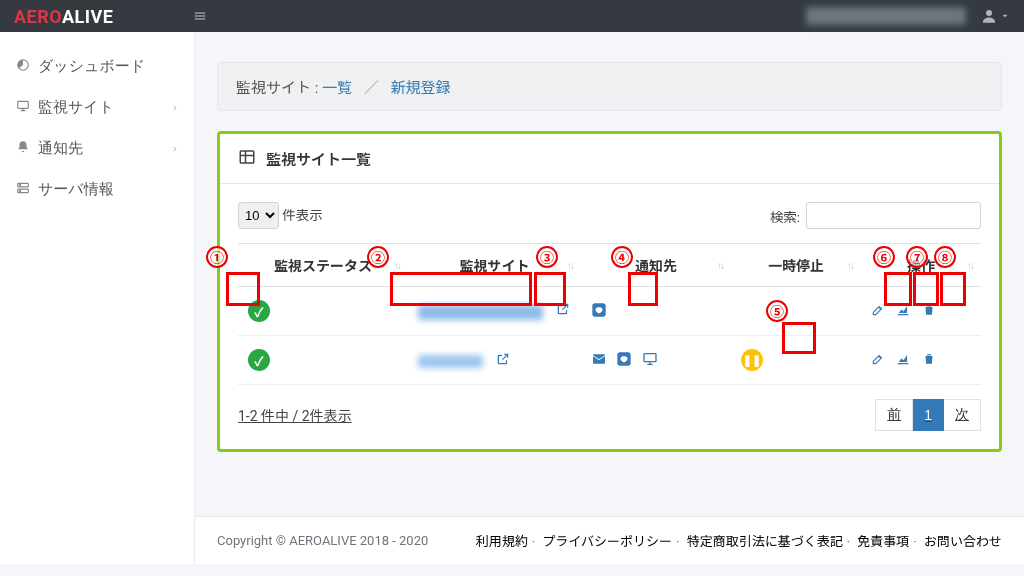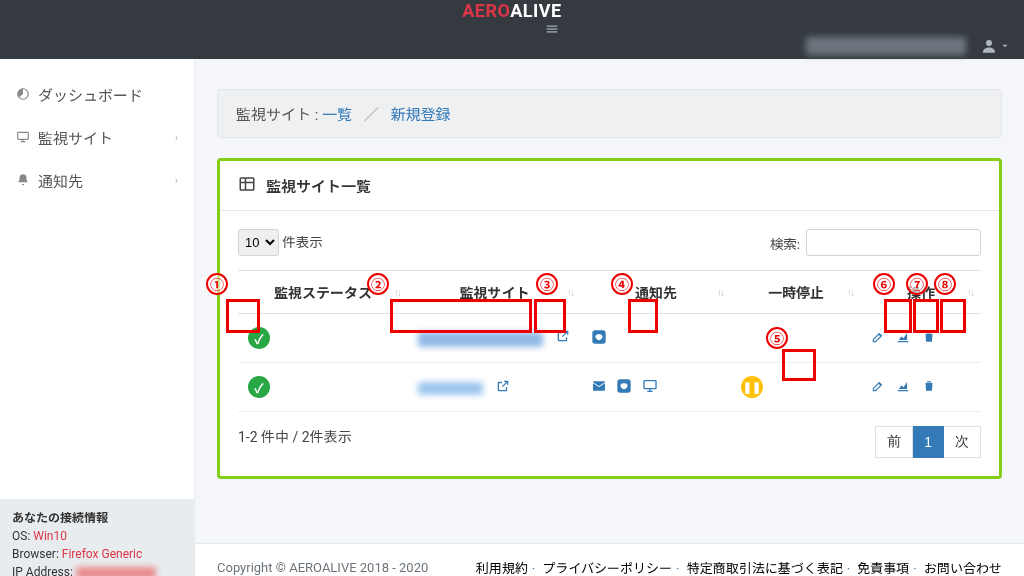--- a/index.html
+++ b/index.html
@@ -1,33 +1,33 @@
 <!DOCTYPE html>
 <html><head>
 <meta charset="utf-8">
 <style>
   * { box-sizing: border-box; margin: 0; padding: 0; }
   body { font-family: -apple-system, "Segoe UI", Roboto, "Helvetica Neue", Arial, "Noto Sans JP", sans-serif; font-size: 14px; color: #444; background: #f4f6f9; }
   
-  .navbar { height: 59px; background: #343a40; color: #fff; display: flex; align-items: center; padding: 0 14px; flex-direction: column; }
+  .navbar { height: 32px; background: #343a40; color: #fff; display: flex; align-items: center; padding: 0 14px; }
   .brand { font-weight: 700; font-size: 18px; letter-spacing: .5px; }
   .brand .a1 { color: #dc3545; }
   .brand .a2 { color: #fff; }
   .nav-toggle { margin-left: 80px; color: #adb5bd; cursor: pointer; }
   .nav-right { margin-left: auto; display: flex; align-items: center; gap: 14px; }
   .nav-blur { width: 160px; height: 18px; background: #6c757d; filter: blur(3px); border-radius: 2px; }
   .nav-user { color: #adb5bd; display: flex; align-items: center; gap: 2px; }
   
   .wrapper { display: flex; min-height: calc(100vh - 44px); }
   .sidebar { width: 195px; background: #fff; border-right: 1px solid #e9ecef; display: flex; flex-direction: column; }
   .content { flex: 1; display: flex; flex-direction: column; margin-top: 12px; }
   .content-inner { padding: 18px 22px; flex: 1; }
   
   .side-nav { list-style: none; padding-top: 14px; }
-  .side-nav li { display: flex; align-items: center; padding: 11px 16px; color: #555; cursor: pointer; }
+  .side-nav li { display: flex; align-items: center; padding: 11px 16px; color: #555; cursor: pointer; font-family: Liberation Mono, monospace; }
   .side-nav li .label { flex: 1; font-size: 15px; }
   .side-nav li .icon { width: 22px; color: #888; }
   .side-nav li .caret { color: #adb5bd; font-size: 11px; }
   
   .conn-info { margin-top: auto; background: #e9ecef; padding: 10px 12px; font-size: 12px; color: #333; line-height: 1.5; }
   .conn-info strong { font-weight: 700; }
   .conn-info .v-os, .conn-info .v-br { color: #dc3545; }
   .conn-info .ip-blur { display: inline-block; width: 80px; height: 12px; background: #e98b8b; filter: blur(3px); vertical-align: middle; border-radius: 2px; }
   
   .breadcrumb-bar { background: #eef0f2; border: 1px solid #e3e6ea; border-radius: 4px; padding: 13px 18px; font-size: 15px; color: #555; }
@@ -50,21 +50,21 @@
   table.dt tbody td { border-bottom: 1px solid #eceff1; padding: 13px 10px; vertical-align: middle; font-size: 14px; }
   
   .ok-badge { width: 22px; height: 22px; border-radius: 50%; background: #28a745; color: #fff; display: inline-flex; align-items: center; justify-content: center; font-size: 13px; font-weight: 700; }
   .pause-badge { width: 22px; height: 22px; border-radius: 50%; background: #ffc107; color: #fff; display: inline-flex; align-items: center; justify-content: center; font-size: 11px; font-weight: 700; }
   .link-blur-lg { display: inline-block; width: 125px; height: 15px; background: #8fb9e6; filter: blur(3px); border-radius: 2px; vertical-align: middle; }
   .link-blur-sm { display: inline-block; width: 65px; height: 13px; background: #9cc7ee; filter: blur(3px); border-radius: 2px; vertical-align: middle; }
   .ext { color: #337ab7; margin-left: 10px; display:inline-flex; }
   .notify-ico { color: #337ab7; margin-right: 6px; display:inline-flex; font-size:16px; }
   .act-ico { color: #337ab7; margin-right: 8px; display:inline-flex; cursor:pointer; }
   
-  .tbl-footer { display: flex; align-items: flex-start; margin-top: 14px; font-size: 14px; color: #444; }
+  .tbl-footer { display: flex; align-items: center; margin-top: 14px; font-size: 14px; color: #444; text-decoration: underline; }
   .tbl-footer .info { }
   .tbl-footer .pager { margin-left: auto; display: flex; }
   .tbl-footer .pager button { border: 1px solid #dee2e6; background: #fff; color: #333; padding: 6px 11px; font-size: 14px; cursor: pointer; }
   .tbl-footer .pager button.active { background: #337ab7; color: #fff; border-color: #337ab7; }
   .tbl-footer .pager button + button { border-left: none; }
   
   .footer { background: #fff; border-top: 1px solid #e5e8eb; padding: 14px 22px; font-size: 13px; color: #6c757d; display: flex; align-items: center; }
   .footer .links { margin-left: auto; font-size: 13px; }
   .footer .links a { color: #000000; text-decoration: none; }
   .footer .links .dot { margin: 0 4px; color: #337ab7; }
@@ -123,27 +123,30 @@
         <span class="label">監視サイト</span>
         <span class="caret">›</span>
       </li>
       <li>
         <span class="icon"><svg viewBox="0 0 24 24" fill="currentColor">
               <path d="M12 2a6 6 0 00-6 6v4l-2 3v1h16v-1l-2-3V8a6 6 0 00-6-6zM10 19a2 2 0 004 0h-4z"></path>
             </svg></span>
         <span class="label">通知先</span>
         <span class="caret">›</span>
       </li>
+      <li>
+        <span class="icon"><svg viewBox="0 0 24 24" fill="none" stroke="currentColor" stroke-width="2">
+              <rect x="3" y="4" width="18" height="6" rx="1"></rect>
+              <rect x="3" y="14" width="18" height="6" rx="1"></rect>
+              <circle cx="7" cy="7" r="1" fill="currentColor"></circle>
+              <circle cx="7" cy="17" r="1" fill="currentColor"></circle>
+            </svg></span>
+        <span class="label">サーバ情報</span>
+      </li>
     </ul>
-    <div class="conn-info">
-      <strong>あなたの接続情報</strong><br>
-      <span>OS:</span> <span class="v-os">Win10</span><br>
-      <span>Browser:</span> <span class="v-br">Firefox Generic</span><br>
-      <span>IP Address:</span> <span class="ip-blur"></span>
-    </div>
   </aside>
 
   <div class="content">
     <div class="content-inner">
       <div class="breadcrumb-bar">
         <span>監視サイト :</span>
         <a href="#">一覧</a>
         <span class="bc-sep">／</span>
         <a href="#">新規登録</a>
       </div>

